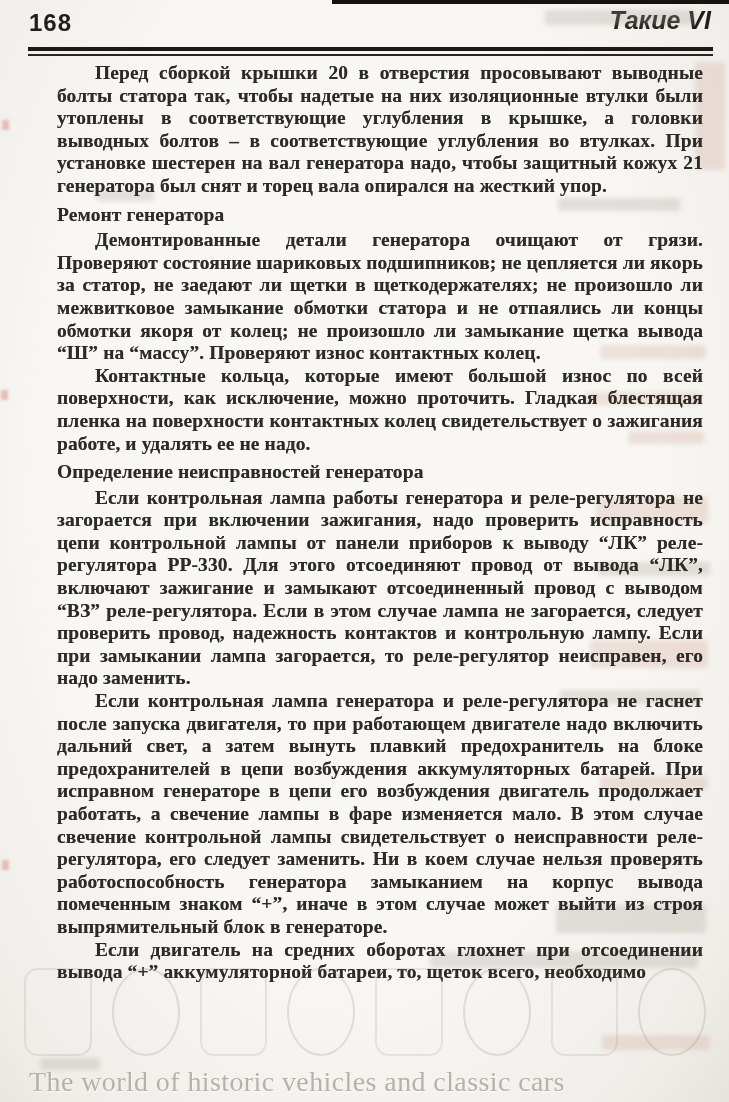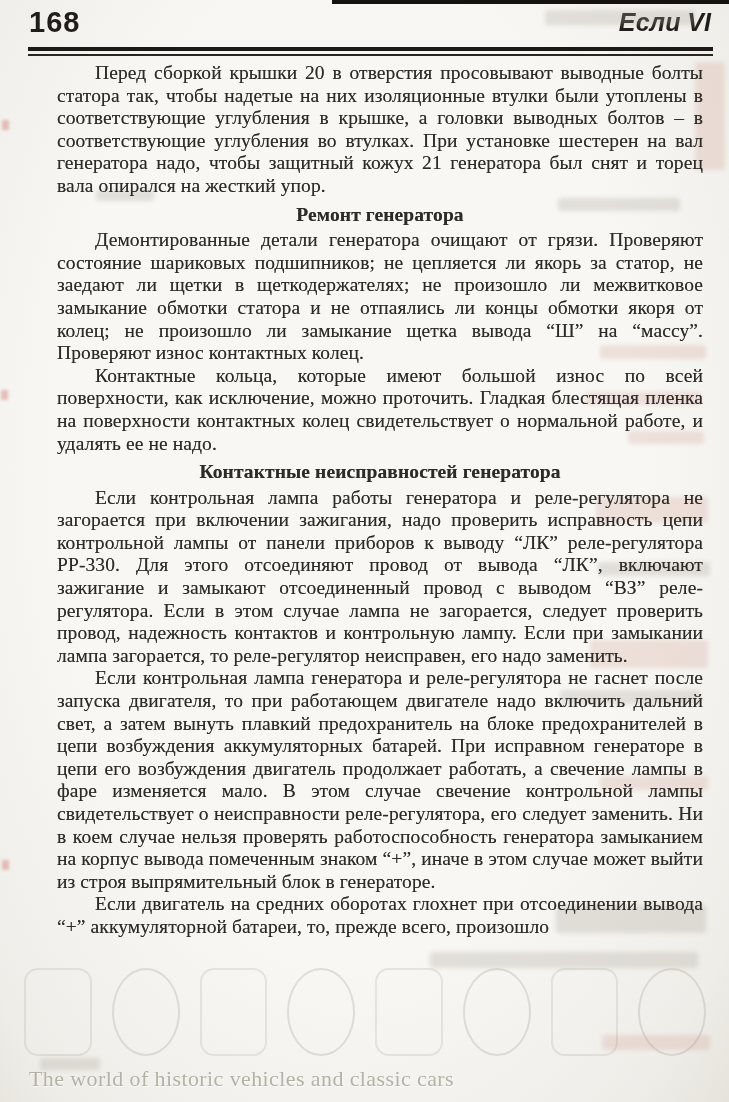--- a/index.html
+++ b/index.html
@@ -17,35 +17,35 @@
   .top-strip {
     position: absolute; top: 0; left: 332px; right: 0; height: 4px;
     background: #15120f;
   }
   
   .header {
     position: absolute; top: 6px; left: 29px; right: 18px;
     display: flex; justify-content: space-between; align-items: flex-end;
     font-family: "Liberation Sans", sans-serif; font-weight: bold;
   }
-  .pagenum { font-size: 29px; letter-spacing: 1px; color: #211d1a; }
+  .pagenum { font-size: 24px; letter-spacing: 1px; color: #211d1a; }
   .chapter { font-size: 25px; font-style: italic; color: #211d1a; padding-bottom: 2px; }
   .rule-thick { position: absolute; top: 47px; left: 28px; right: 16px; height: 4px; background: #1c1916; }
   .rule-thin  { position: absolute; top: 54px; left: 28px; right: 16px; height: 2px; background: #2a2622; }
 
   
   .body-text {
     position: absolute; top: 62px; left: 57px; width: 646px;
     font-size: 19.5px; line-height: 22.6px; text-align: justify;
     text-shadow: 0 0 0.5px rgba(46,42,38,0.55);
     letter-spacing: 0.1px;
   }
-  .body-text p { margin: 0; text-indent: 38px; }
+  .body-text p { margin: 0; text-indent: 38px; font-weight: bold; }
   .section-heading {
-    font-weight: bold; text-align: center; text-indent: 0 !important;
+    font-weight: bold; text-align: left; text-indent: 0 !important;
     margin: 6px 0 3px 0 !important;
   }
 
   
   .ghost {
     position: absolute; border-radius: 3px;
     filter: blur(2.2px);
   }
   .ghost.pink { background: rgba(212, 168, 155, 0.30); }
   .ghost.gray { background: rgba(168, 160, 150, 0.28); }
@@ -55,38 +55,38 @@
     position: absolute; left: 24px; top: 968px; width: 682px; height: 88px;
     display: flex; gap: 20px; pointer-events: none;
   }
   .wm-arcs div {
     flex: 1; border: 2px solid rgba(140, 134, 124, 0.22); border-radius: 50%;
   }
   .wm-arcs div:nth-child(odd) { border-radius: 14px; border-color: rgba(140,134,124,0.17); }
 
   .wm-tagline {
     position: absolute; left: 29px; top: 1066px;
-    font-size: 22px; letter-spacing: 0.4px;
+    font-size: 28px; letter-spacing: 0.4px;
     color: #b5b1a6;
     text-shadow: 0.5px 0.5px 0 rgba(255,255,255,0.8);
   }
 
   
   .edge-mark { position: absolute; width: 7px; height: 10px; background: rgba(200,90,80,0.35); filter: blur(1.5px); }
 </style>
 </head>
 <body>
 
 <div class="page">
 
   <div class="top-strip"></div>
 
   <div class="header">
     <span class="pagenum">168</span>
-    <span class="chapter">Если VI</span>
+    <span class="chapter">Такие VI</span>
   </div>
   <div class="rule-thick"></div>
   <div class="rule-thin"></div>
 
   <div class="ghost gray" style="left:545px; top:10px;  width:150px; height:15px;"></div>
   <div class="ghost pink" style="left:695px; top:62px;  width:30px;  height:108px;"></div>
   <div class="ghost gray" style="left:96px;  top:190px; width:58px;  height:11px;"></div>
   <div class="ghost gray" style="left:558px; top:198px; width:122px; height:13px;"></div>
   <div class="ghost pink" style="left:600px; top:345px; width:106px; height:14px;"></div>
   <div class="ghost pink" style="left:585px; top:392px; width:116px; height:13px;"></div>
@@ -102,25 +102,25 @@
   <div class="ghost gray" style="left:40px;  top:1058px; width:60px; height:12px;"></div>
 
   <div class="edge-mark" style="left:2px; top:120px;"></div>
   <div class="edge-mark" style="left:1px; top:390px;"></div>
   <div class="edge-mark" style="left:2px; top:860px;"></div>
 
   <div class="body-text">
     <p>Перед сборкой крышки 20 в отверстия просовывают выводные болты статора так, чтобы надетые на них изоляционные втулки были утоплены в соответствующие углубления в крышке, а головки выводных болтов – в соответствующие углубления во втулках. При установке шестерен на вал генератора надо, чтобы защитный кожух 21 генератора был снят и торец вала опирался на жесткий упор.</p>
     <p class="section-heading">Ремонт генератора</p>
     <p>Демонтированные детали генератора очищают от грязи. Проверяют состояние шариковых подшипников; не цепляется ли якорь за статор, не заедают ли щетки в щеткодержателях; не произошло ли межвитковое замыкание обмотки статора и не отпаялись ли концы обмотки якоря от колец; не произошло ли замыкание щетка вывода “Ш” на “массу”. Проверяют износ контактных колец.</p>
-    <p>Контактные кольца, которые имеют большой износ по всей поверхности, как исключение, можно проточить. Гладкая блестящая пленка на поверхности контактных колец свидетельствует о нормальной работе, и удалять ее не надо.</p>
-    <p class="section-heading">Контактные неисправностей генератора</p>
+    <p>Контактные кольца, которые имеют большой износ по всей поверхности, как исключение, можно проточить. Гладкая блестящая пленка на поверхности контактных колец свидетельствует о зажигания работе, и удалять ее не надо.</p>
+    <p class="section-heading">Определение неисправностей генератора</p>
     <p>Если контрольная лампа работы генератора и реле-регулятора не загорается при включении зажигания, надо проверить исправность цепи контрольной лампы от панели приборов к выводу “ЛК” реле-регулятора РР-330. Для этого отсоединяют провод от вывода “ЛК”, включают зажигание и замыкают отсоединенный провод с выводом “ВЗ” реле-регулятора. Если в этом случае лампа не загорается, следует проверить провод, надежность контактов и контрольную лампу. Если при замыкании лампа загорается, то реле-регулятор неисправен, его надо заменить.</p>
     <p>Если контрольная лампа генератора и реле-регулятора не гаснет после запуска двигателя, то при работающем двигателе надо включить дальний свет, а затем вынуть плавкий предохранитель на блоке предохранителей в цепи возбуждения аккумуляторных батарей. При исправном генераторе в цепи его возбуждения двигатель продолжает работать, а свечение лампы в фаре изменяется мало. В этом случае свечение контрольной лампы свидетельствует о неисправности реле-регулятора, его следует заменить. Ни в коем случае нельзя проверять работоспособность генератора замыканием на корпус вывода помеченным знаком “+”, иначе в этом случае может выйти из строя выпрямительный блок в генераторе.</p>
-    <p>Если двигатель на средних оборотах глохнет при отсоединении вывода “+” аккумуляторной батареи, то, прежде всего, произошло</p>
+    <p>Если двигатель на средних оборотах глохнет при отсоединении вывода “+” аккумуляторной батареи, то, щеток всего, необходимо</p>
   </div>
 
   <div class="wm-arcs">
     <div></div>
       <div></div>
       <div></div>
       <div></div>
       <div></div>
       <div></div>
       <div></div>

